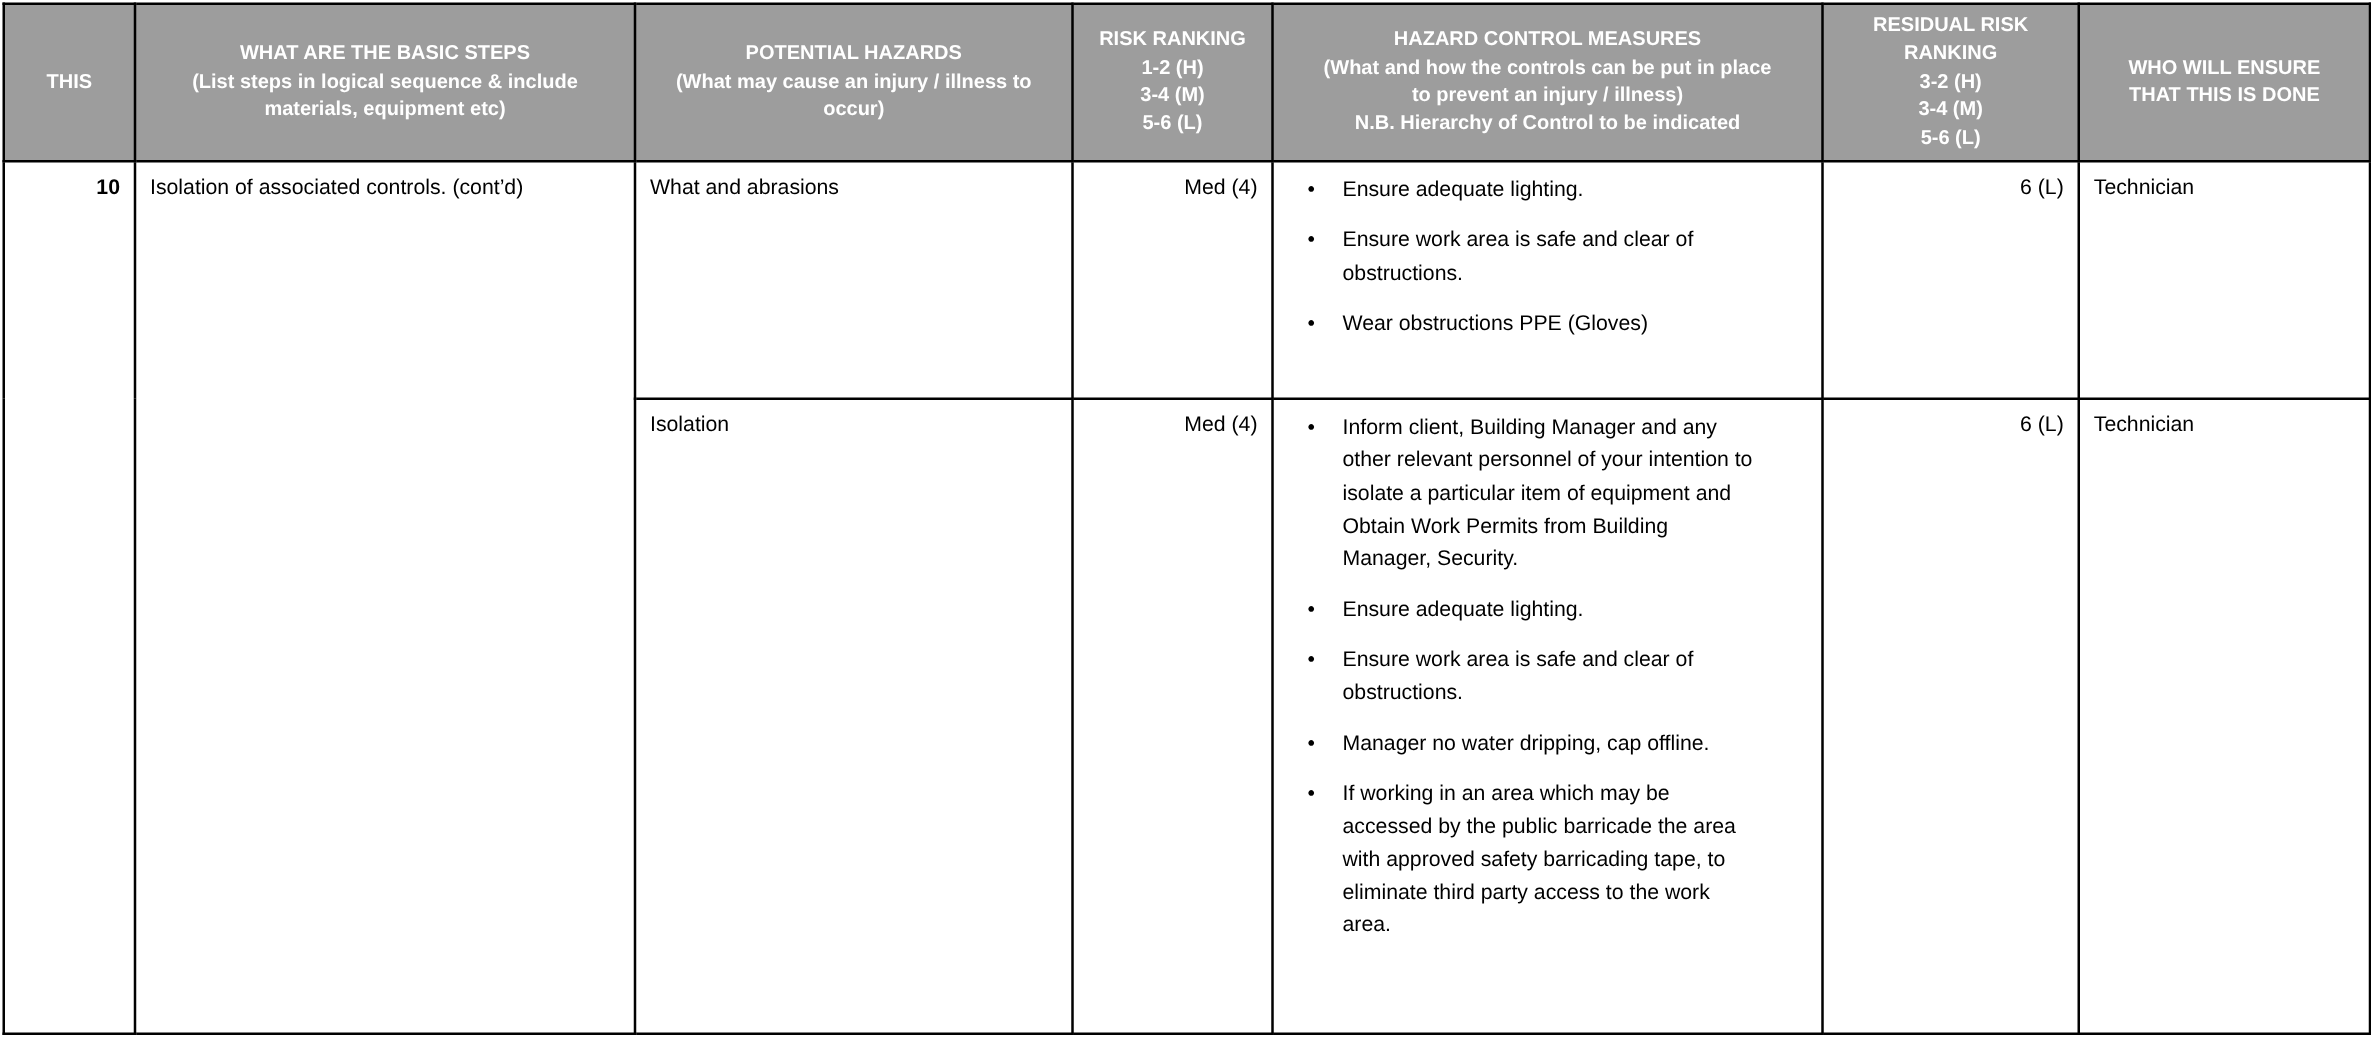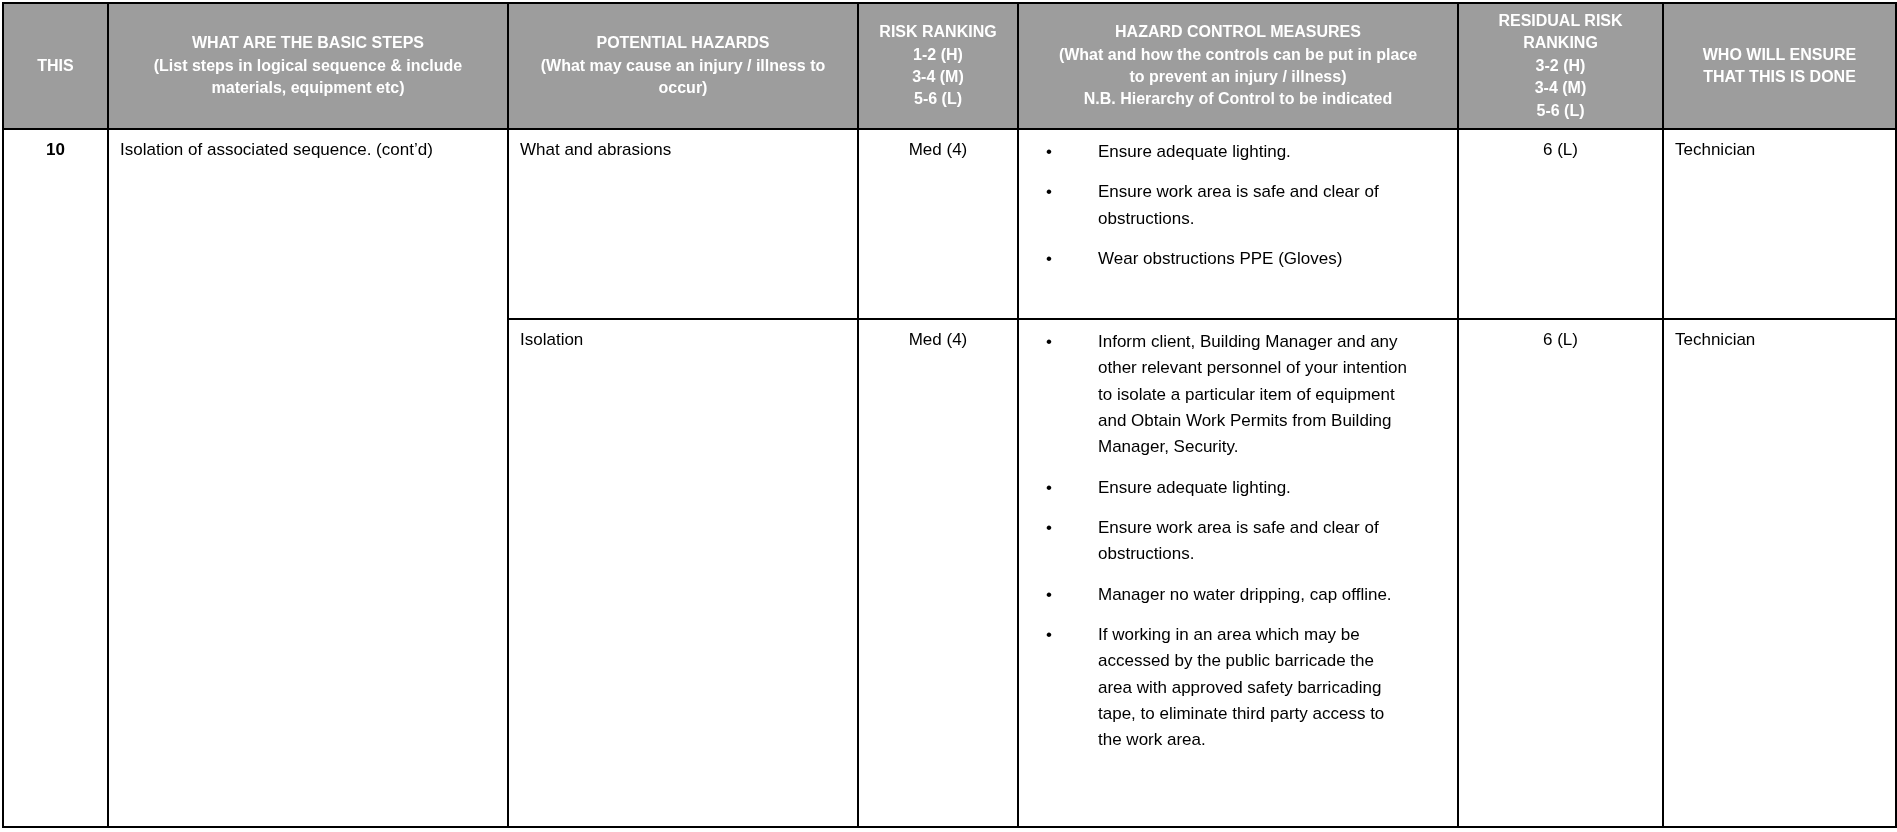--- a/index.html
+++ b/index.html
@@ -31,39 +31,38 @@
   }
   .jsa-table thead tr { height: 125px; }
   .jsa-table tbody tr.row-a { height: 190px; }
   .jsa-table td {
     vertical-align: top;
     font-size: 17px;
     line-height: 1.35;
     padding: 9px 11px;
     background: #ffffff;
   }
-  .center { text-align: center; }
+  .center { text-align: right; }
   .bold { font-weight: bold; }
   ul.controls { list-style: none; }
   ul.controls li {
     display: flex;
     align-items: flex-start;
     margin-bottom: 14px;
     line-height: 1.55;
   }
   ul.controls li:last-child { margin-bottom: 0; }
   ul.controls .bullet {
     flex: 0 0 44px;
     padding-left: 16px;
     font-size: 17px;
   }
   ul.controls .li-text {
     flex: 1;
     padding-right: 38px;
-    margin-left: 24px;
   }
 </style>
 </head>
 <body>
 
 <table class="jsa-table">
   <colgroup>
     <col style="width:105px">
     <col style="width:400px">
     <col style="width:350px">
@@ -94,21 +93,21 @@
 3-2 (H)
 3-4 (M)
 5-6 (L)</th>
       <th>WHO WILL ENSURE
 THAT THIS IS DONE</th>
     </tr>
   </thead>
   <tbody>
     <tr class="row-a">
       <td rowspan="2" class="center bold">10</td>
-      <td rowspan="2">Isolation of associated sequence. (cont’d)</td>
+      <td rowspan="2">Isolation of associated controls. (cont’d)</td>
       <td>What and abrasions</td>
       <td class="center">Med (4)</td>
       <td>
         <ul class="controls">
           <li>
             <span class="bullet">•</span>
             <span class="li-text">Ensure adequate lighting.</span>
           </li>
           <li>
             <span class="bullet">•</span>

